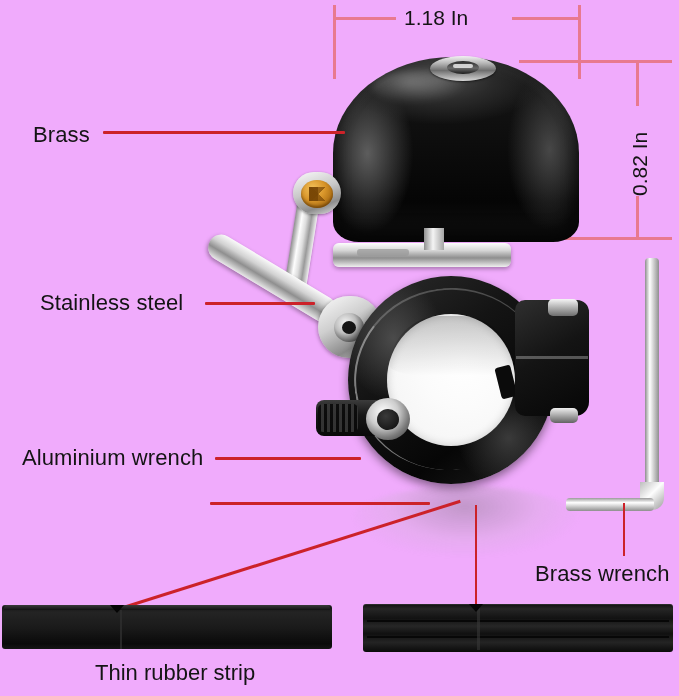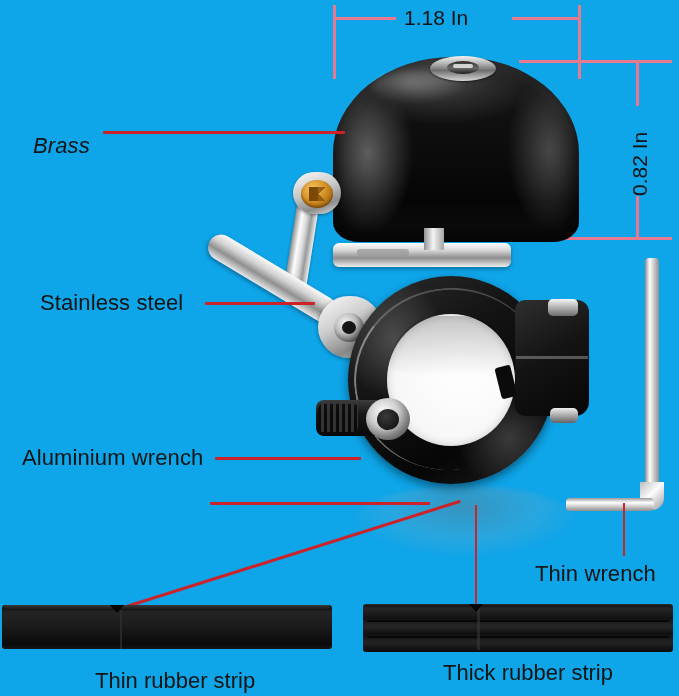--- a/index.html
+++ b/index.html
@@ -1,18 +1,18 @@
 <!DOCTYPE html>
 <html><head>
 <meta charset="utf-8">
 <style>
   html,body{margin:0;padding:0;background:#fff;}
   body{width:679px;height:696px;overflow:hidden;
        font-family:"Liberation Sans",sans-serif;color:#111;}
-  #stage{position:relative;width:679px;height:696px;background:#0ea5e9;}
+  #stage{position:relative;width:679px;height:696px;background:#f0abfc;}
 
   
   .lbl{position:absolute;font-size:22px;line-height:22px;color:#141414;
        white-space:nowrap;letter-spacing:.1px;}
   .dimlbl{position:absolute;font-size:21px;line-height:21px;color:#141414;
           white-space:nowrap;}
   .dimlbl.vert{transform:rotate(-90deg);transform-origin:left top;}
 
   .lead{position:absolute;background:#cc2229;height:3px;border-radius:1px;}
   .leadv{position:absolute;background:#cc2229;width:2px;}
@@ -225,47 +225,46 @@
     <div id="side-bolt"></div>
     <div id="side-bolt-ribs"></div>
     <div id="side-bolt-ring"></div>
     <div id="side-bolt-core"></div>
   </div>
 
   <div id="wrench-v"></div>
   <div id="wrench-elbow"></div>
   <div id="wrench-h"></div>
 
-  <div class="lbl" style="left:33px;top:135px;font-style:italic;">Brass</div>
+  <div class="lbl" style="left:33px;top:124px;">Brass</div>
   <div class="lead" style="left:103px;top:131px;width:242px;"></div>
 
   <div class="lbl" style="left:40px;top:292px;">Stainless steel</div>
   <div class="lead" style="left:205px;top:302px;width:110px;"></div>
 
   <div class="lbl" style="left:22px;top:447px;">Aluminium wrench</div>
   <div class="lead" style="left:215px;top:457px;width:146px;"></div>
 
   <div class="lead" style="left:210px;top:502px;width:220px;"></div>
 
-  <div class="lbl" style="left:535px;top:563px;">Thin wrench</div>
+  <div class="lbl" style="left:535px;top:563px;">Brass wrench</div>
   <div class="leadv" style="left:623px;top:503px;height:53px;"></div>
 
   <div class="leadv" style="left:475px;top:556px;height:62px;"></div>
 
   <div class="diag" style="left:117px;top:608px;width:360px;transform:rotate(-17.5deg);
               transform-origin:left center;"></div>
 
   <div class="leadv" style="left:475px;top:505px;height:52px;"></div>
 
   <div class="strip" id="strip-thin"></div>
   <div id="strip-thin-top"></div>
   <div id="strip-thin-seam"></div>
   <div id="strip-thin-notch"></div>
-  <div class="strip-cap" style="left:95px;top:662px;margin-top:8px;">Thin rubber strip</div>
+  <div class="strip-cap" style="left:95px;top:662px;">Thin rubber strip</div>
 
   <div class="strip" id="strip-thick"></div>
   <div id="strip-thick-g1"></div>
   <div id="strip-thick-g2"></div>
   <div id="strip-thick-seam"></div>
   <div id="strip-thick-notch"></div>
-  <div class="strip-cap" style="left:443px;top:662px;">Thick rubber strip</div>
 
 </div>
 
 </body></html>

